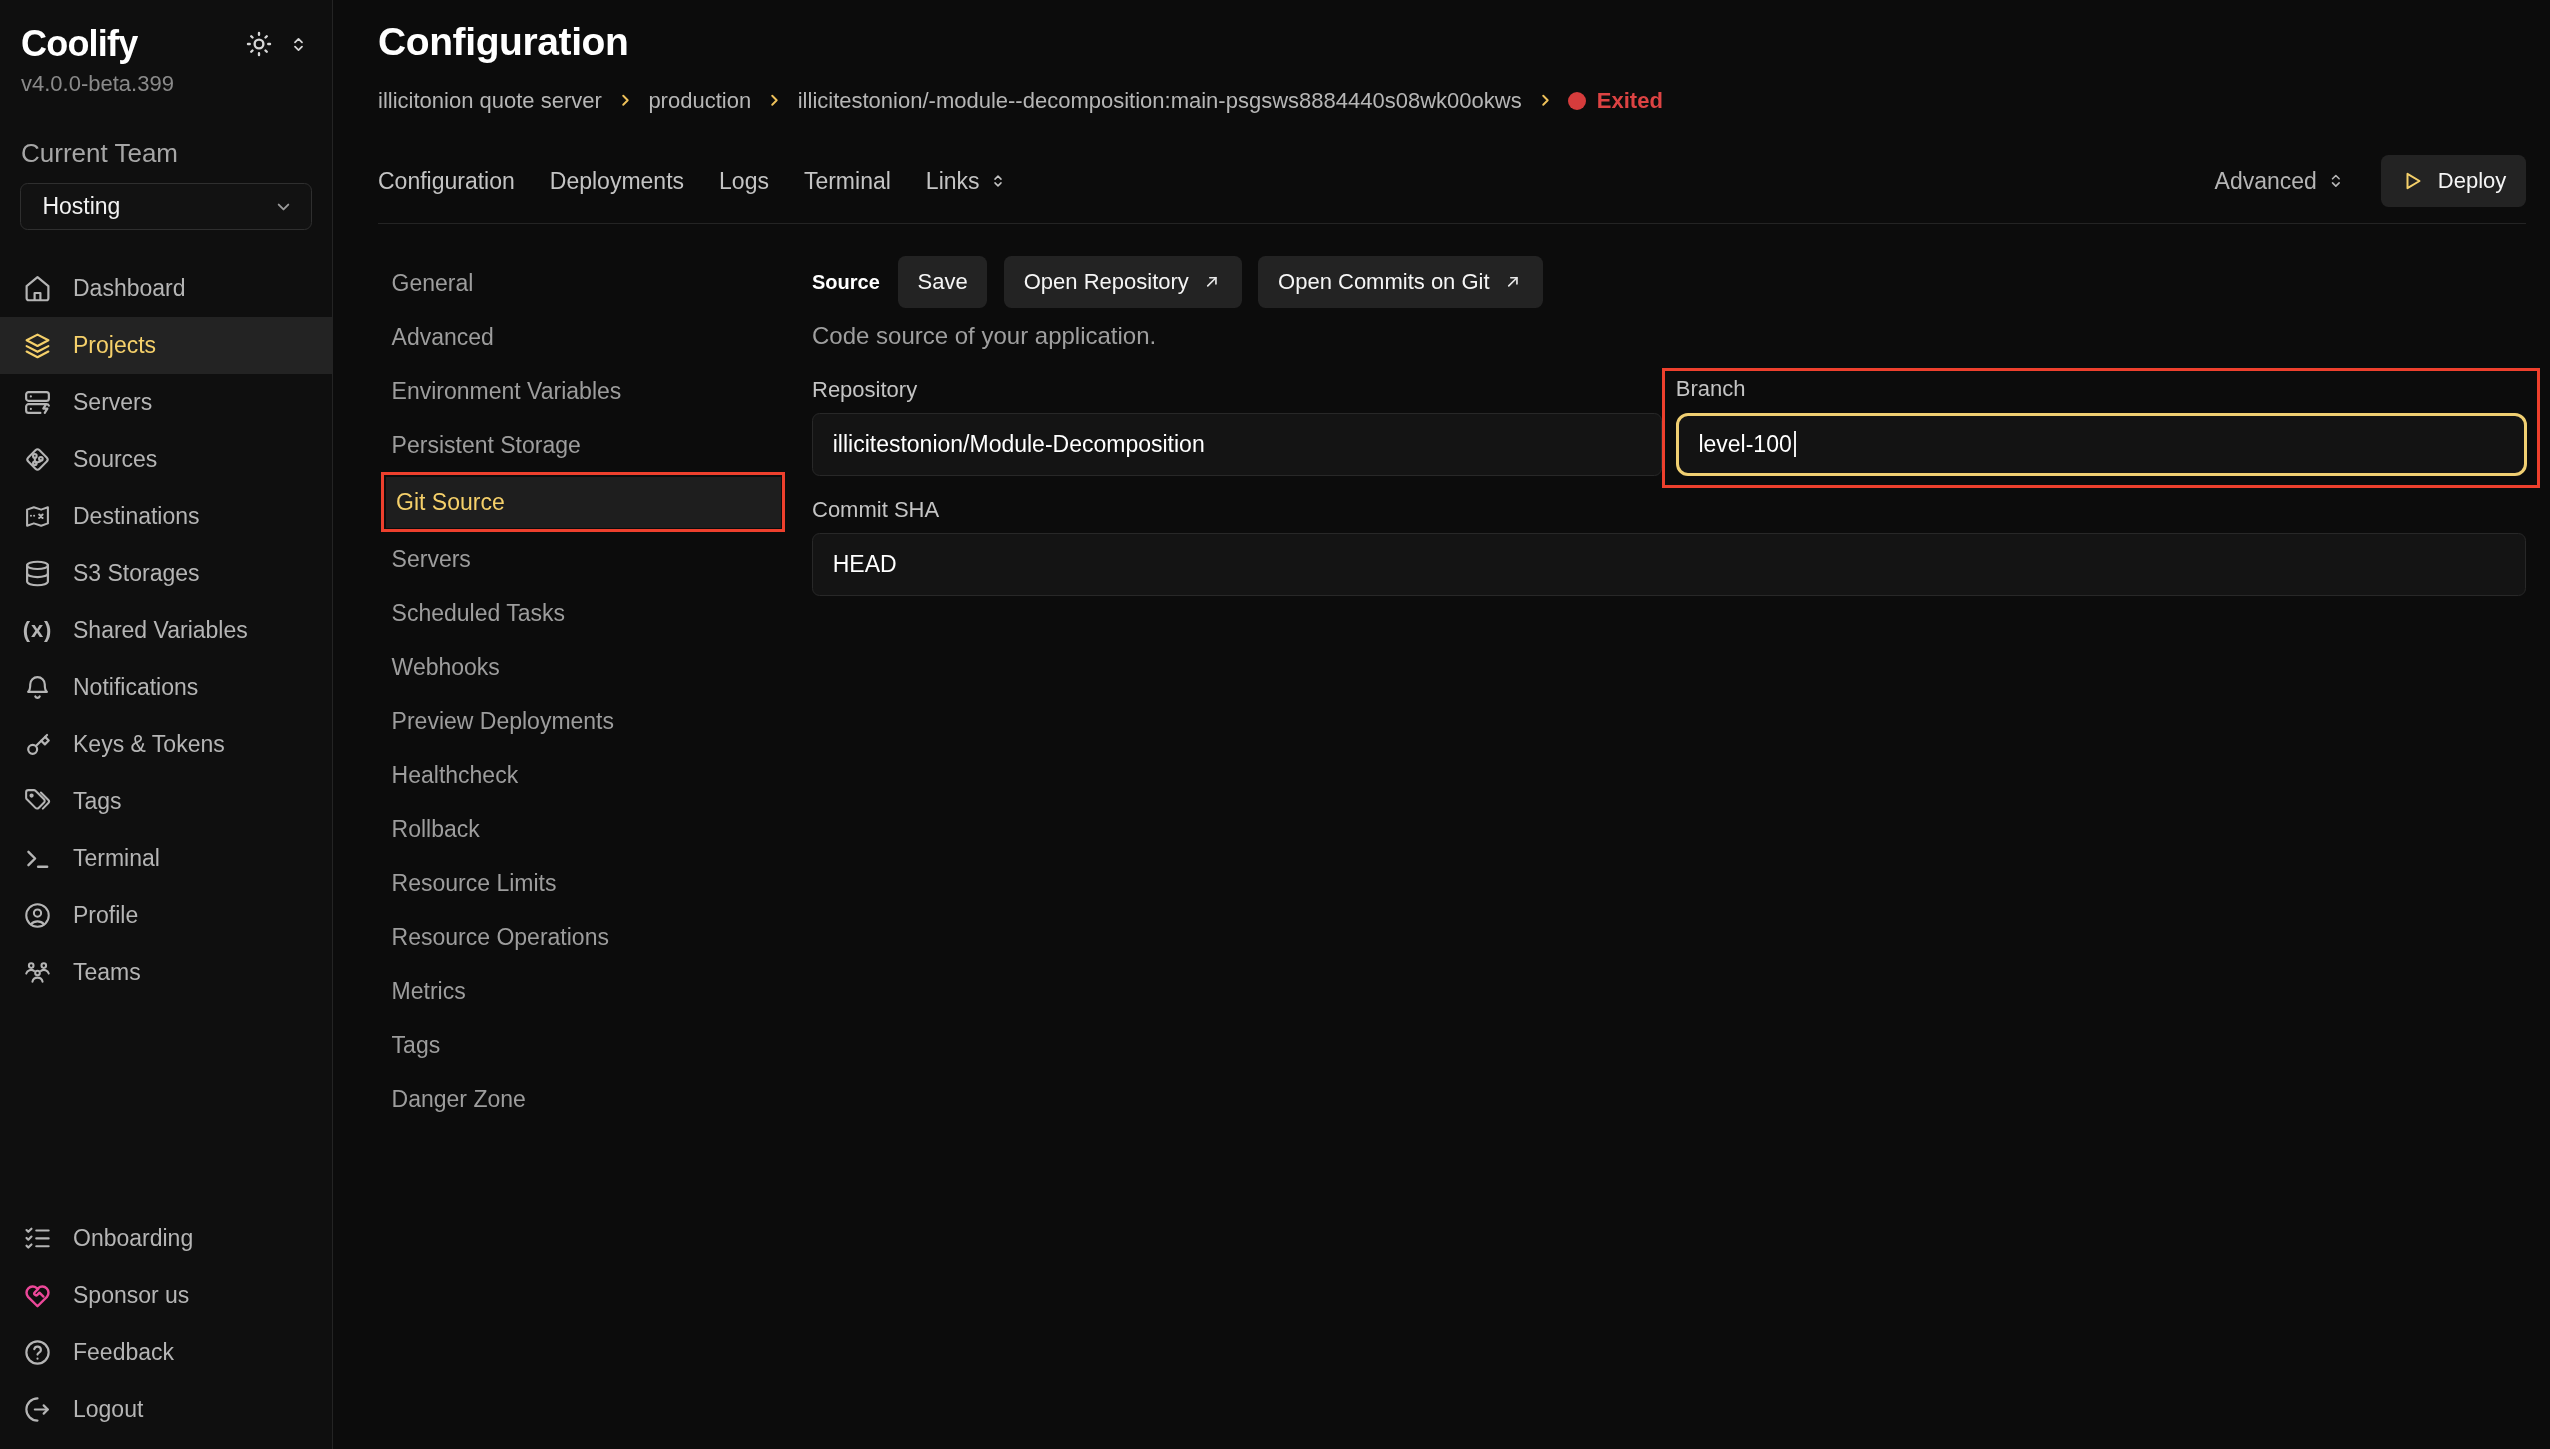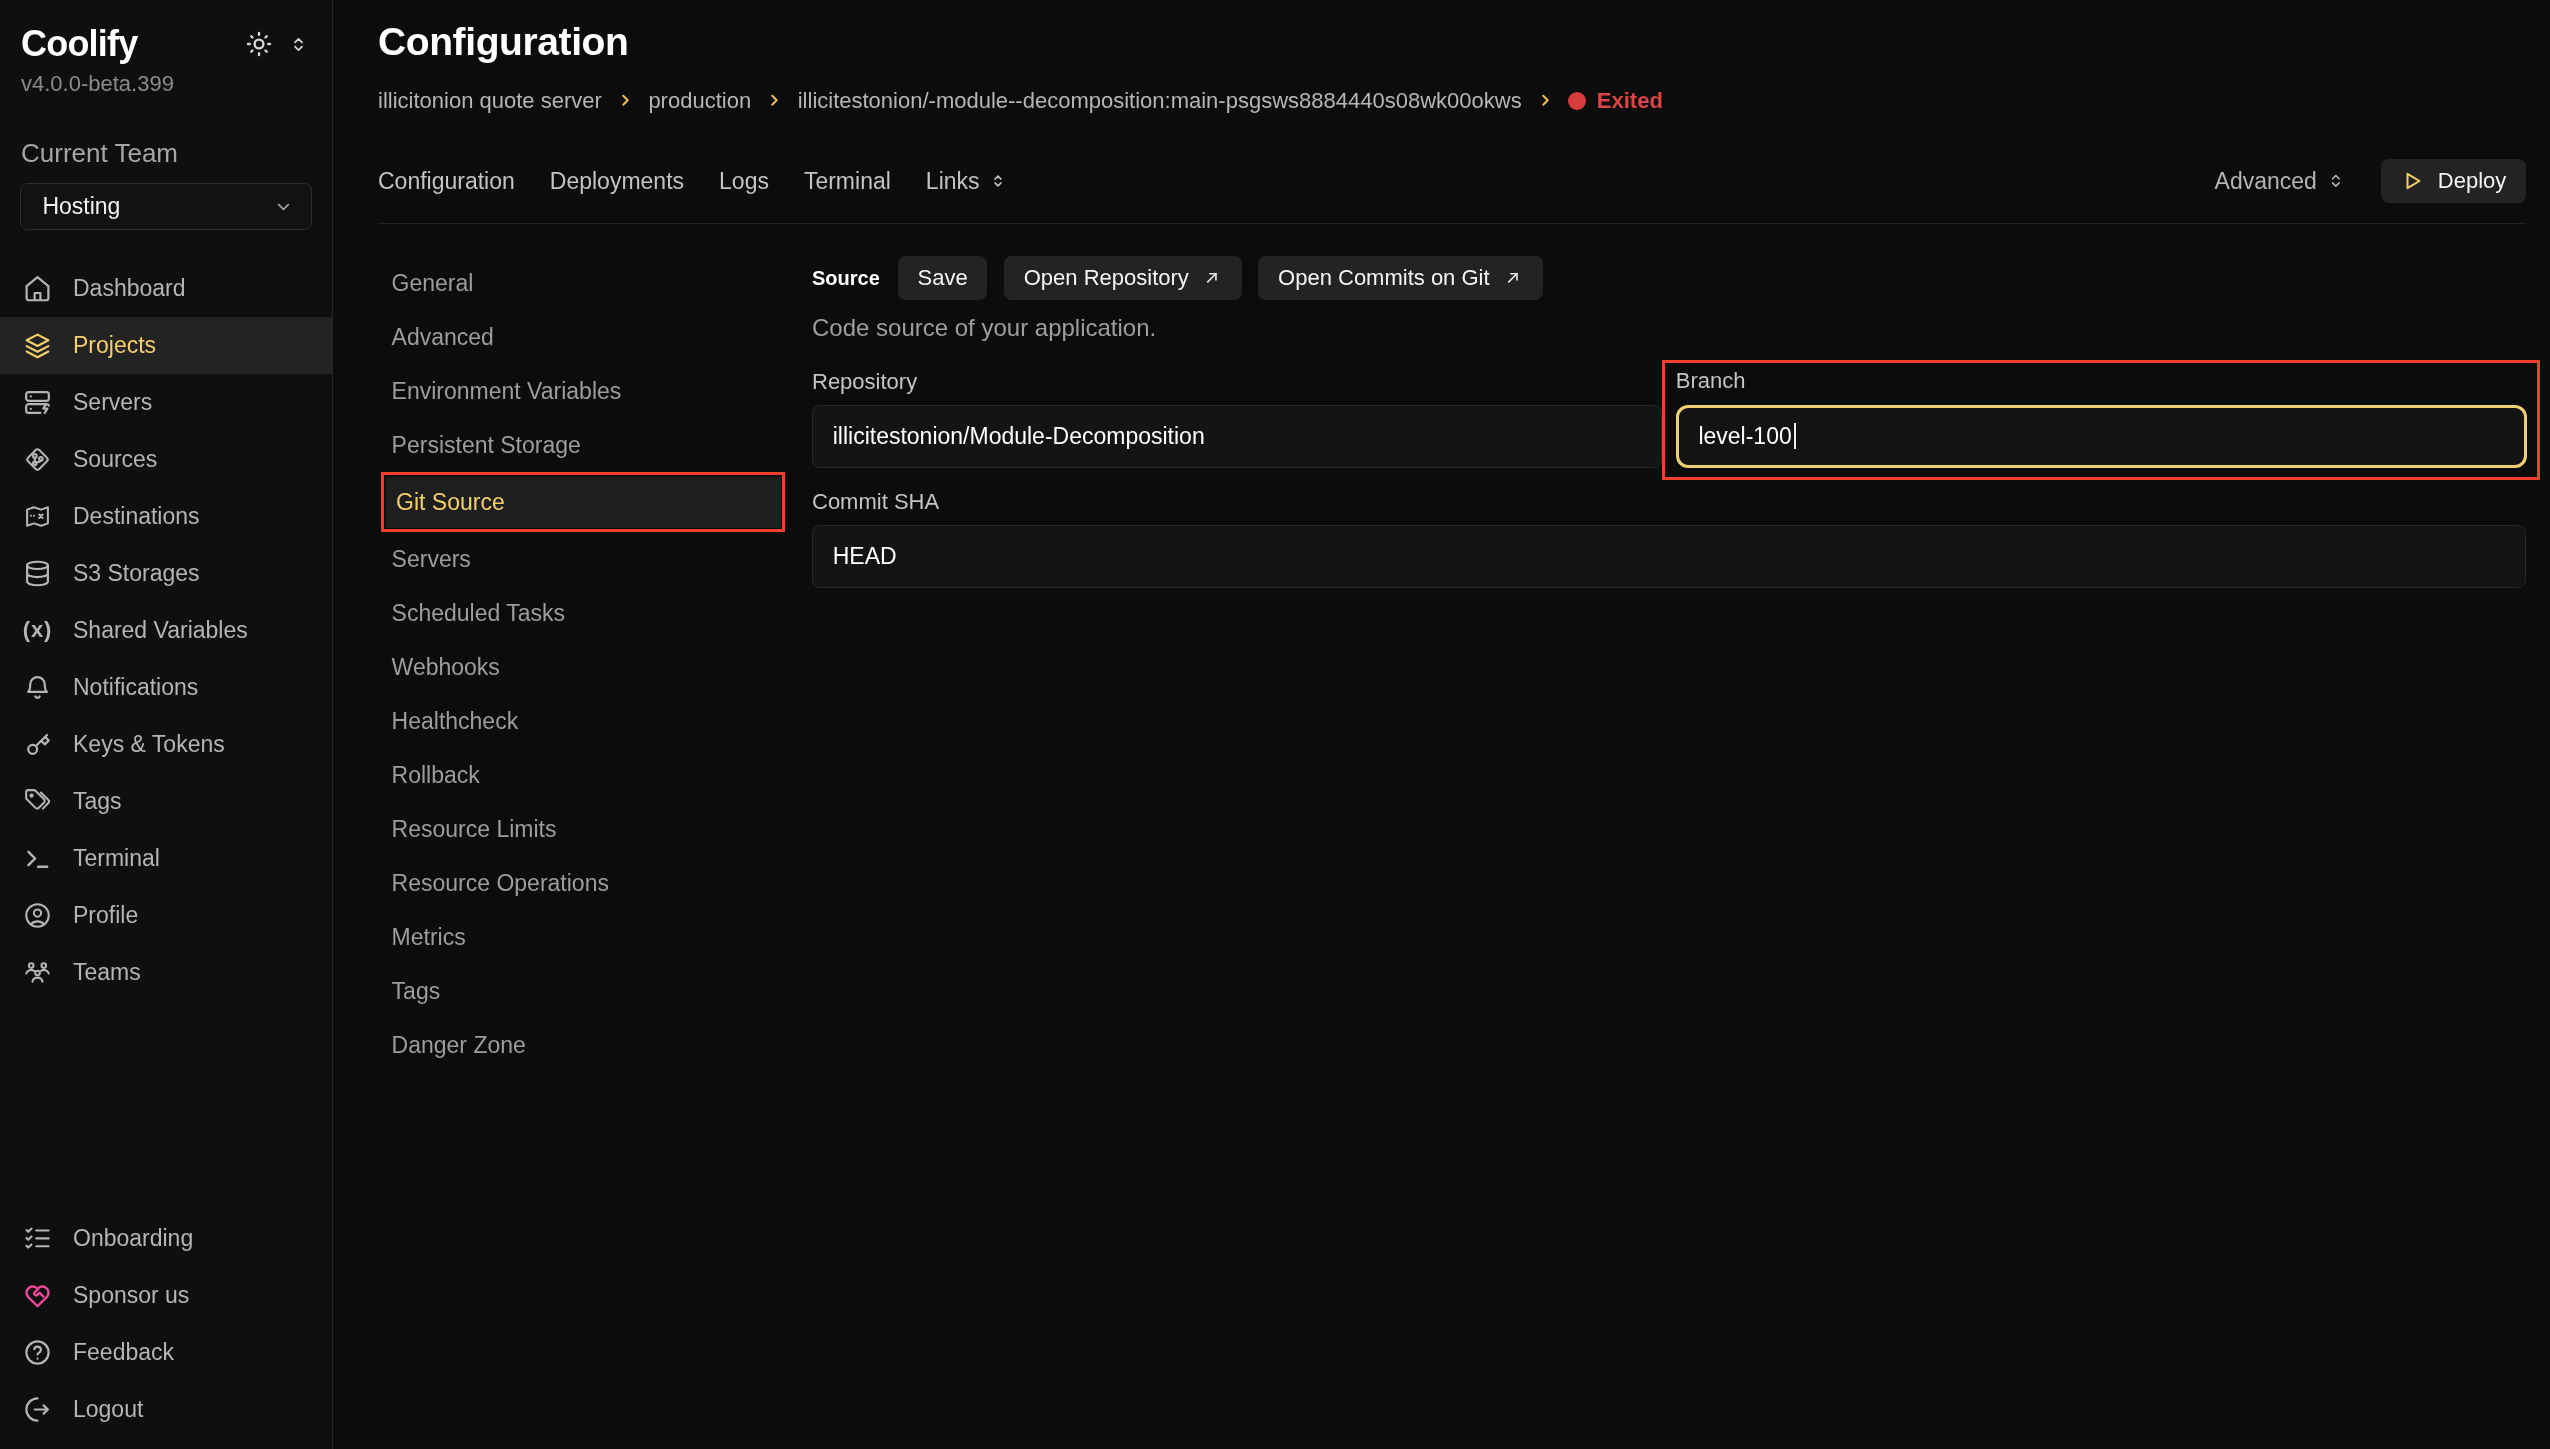--- a/index.html
+++ b/index.html
@@ -68,21 +68,21 @@
     height:54px; display:flex; align-items:center; padding-left:13.6px;
     font-size:23px; color:#9d9d9d; cursor:pointer;
   }
   .annotation-box { border:3.8px solid #ee402d; margin:0 0 0 3px; }
   .annotation-box .subnav-item { height:51px; margin:1.5px; background:#1e1e1e; color:#f5d06a; padding-left:10.6px;text-align:right; }
 
   .form-col { flex:1; margin-left:27px; min-width:0; }
   .source-row { display:flex; align-items:center; gap:16.6px; }
   .source-title { font-size:20px; font-weight:800; margin-right:1.5px; }
   .btn {
-    height:44px; background:#232323; border-radius:7.6px;
+    height:52px; background:#232323; border-radius:7.6px;
     display:flex; align-items:center; gap:13.6px; padding:0 19.7px;
     font-size:22px; color:#f5f5f5; cursor:pointer; white-space:nowrap;
   }
   .btn .ext { color:#e8e8e8; }
   .desc { margin-top:13.6px; font-size:24px; color:#9f9f9f; }
 
   .form-grid { margin-top:27px; display:grid; grid-template-columns:1fr 1fr; column-gap:15px; align-items:start; }
   .field-label { font-size:22px; color:#c4c4c4; }
   .text-input {
     margin-top:10.6px; height:63px; width:100%;
@@ -374,20 +374,21 @@
       <div class="subnav-item">General</div>
       <div class="subnav-item">Advanced</div>
       <div class="subnav-item">Environment Variables</div>
       <div class="subnav-item">Persistent Storage</div>
       <div class="annotation-box">
         <div class="subnav-item">Git Source</div>
       </div>
       <div class="subnav-item">Servers</div>
       <div class="subnav-item">Scheduled Tasks</div>
       <div class="subnav-item">Webhooks</div>
+      <div class="subnav-item">Preview Deployments</div>
       <div class="subnav-item">Healthcheck</div>
       <div class="subnav-item">Rollback</div>
       <div class="subnav-item">Resource Limits</div>
       <div class="subnav-item">Resource Operations</div>
       <div class="subnav-item">Metrics</div>
       <div class="subnav-item">Tags</div>
       <div class="subnav-item">Danger Zone</div>
     </div>
 
     <div class="form-col">

